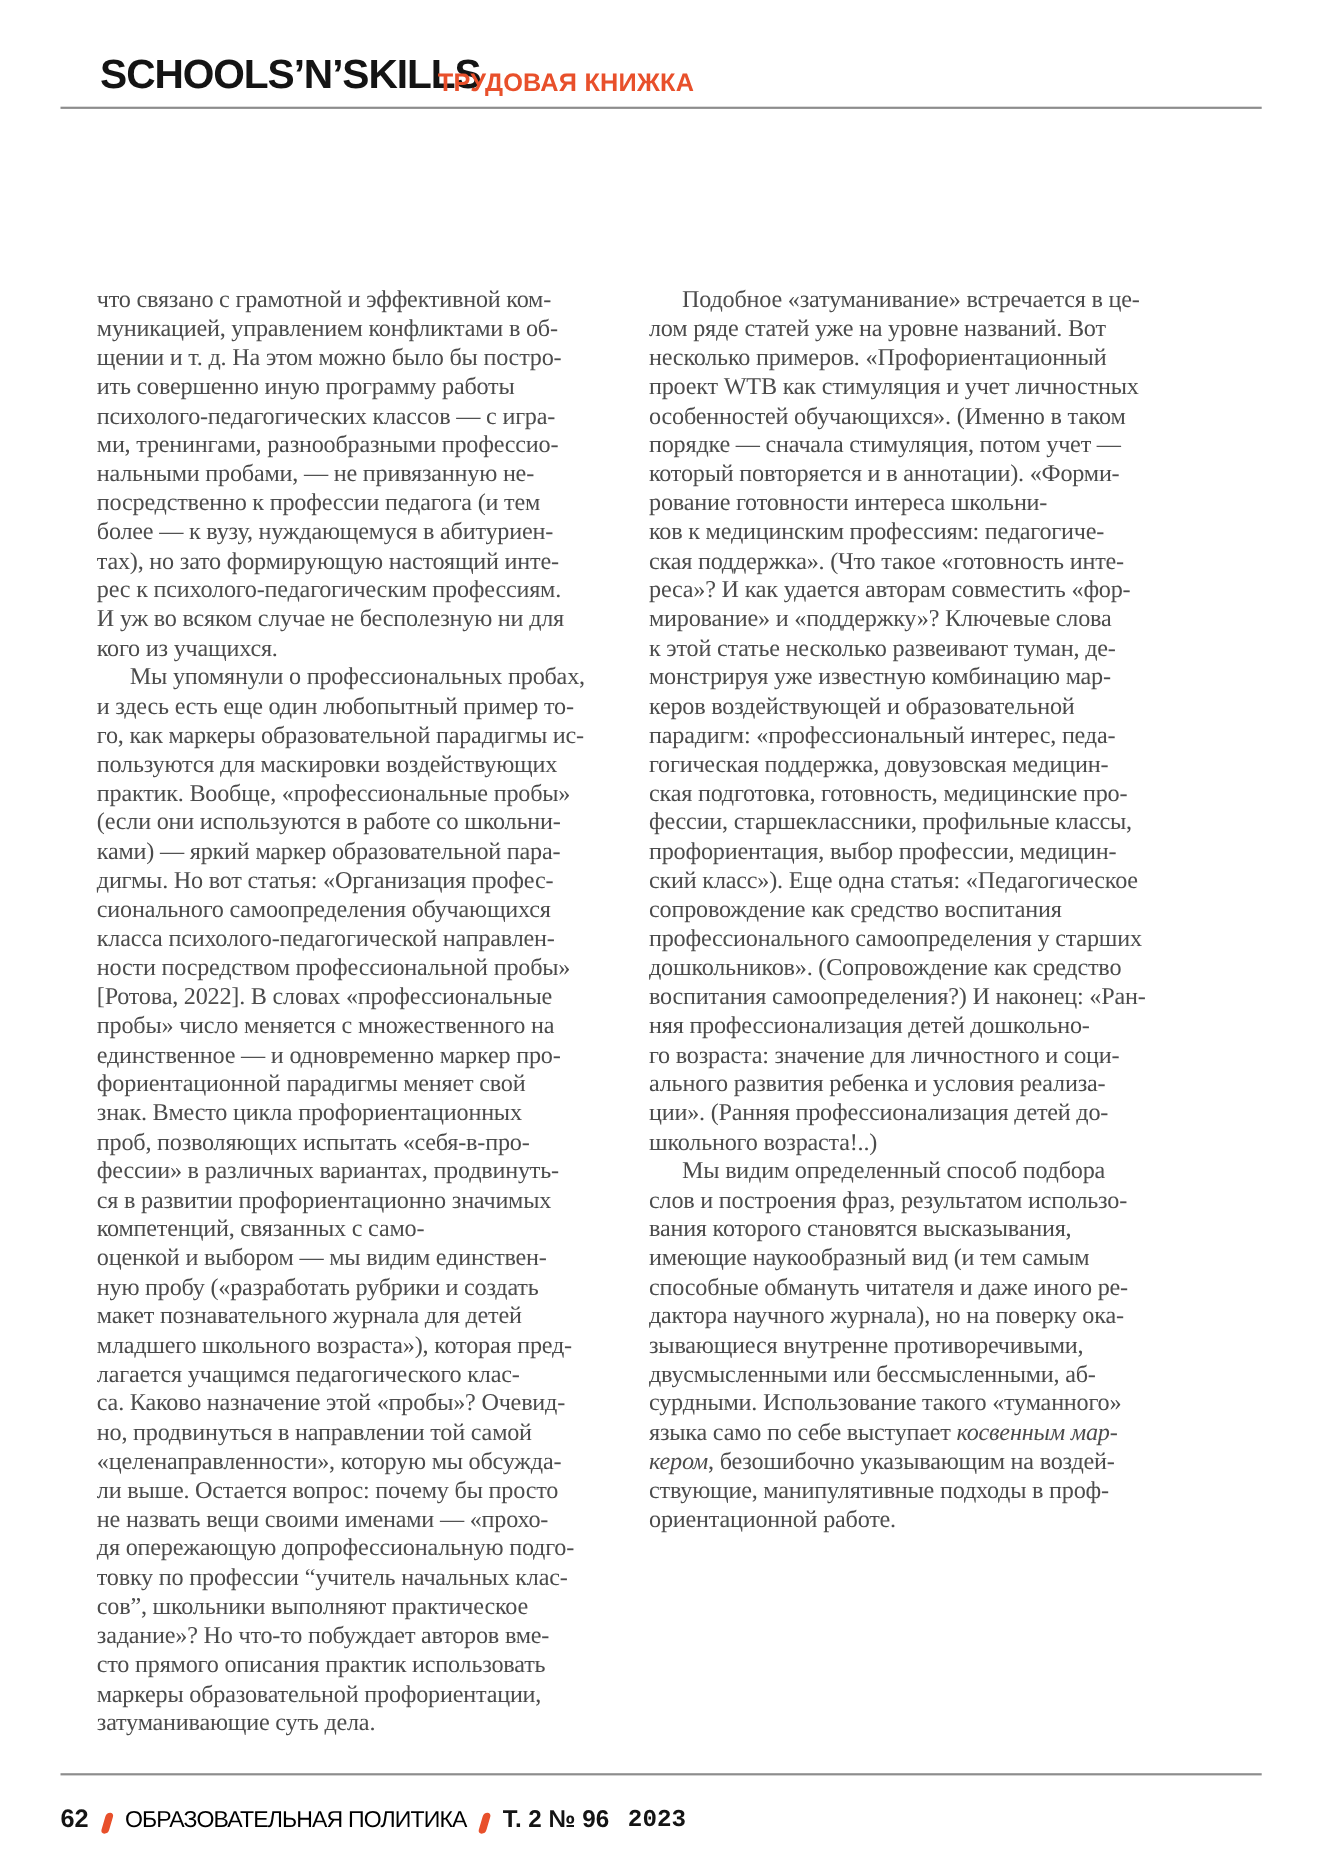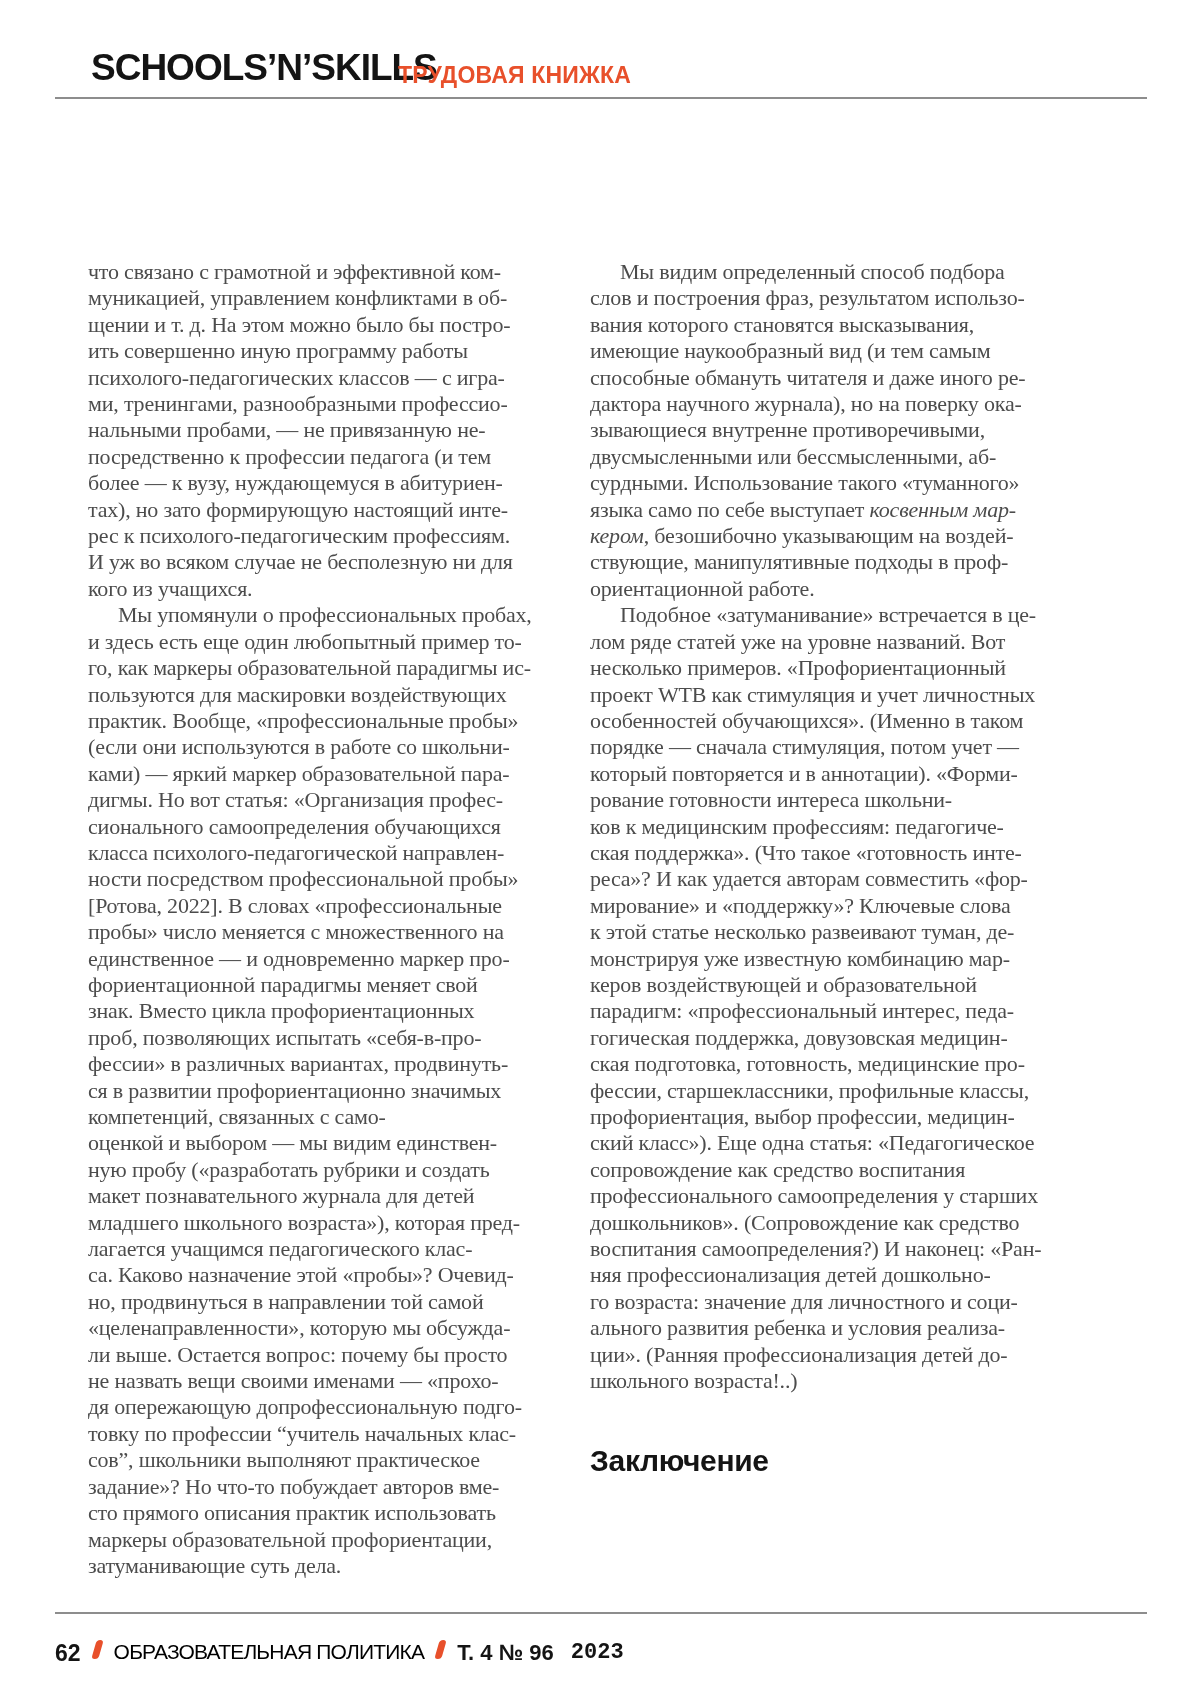--- a/index.html
+++ b/index.html
@@ -42,21 +42,21 @@
   .para.indent{text-indent:30px;}
   .para em{font-style:italic;}
   h2.section{
     font-family:"Liberation Sans", sans-serif;
     font-size:30px;font-weight:800;color:var(--heading);
     letter-spacing:-0.3px;
     margin:49px 0 29px 0;line-height:36px;
   }
   .footer{
     position:absolute;left:55px;top:1640px;
-    display:flex;align-items:flex-start;gap:13px;
+    display:flex;align-items:flex-end;gap:13px;
   }
   .footer .page-num{font-size:23px;font-weight:800;color:var(--heading);}
   .footer .journal{
     font-size:21px;font-weight:400;color:#000000;letter-spacing:-0.8px;
     white-space:nowrap;
   }
   .footer .issue,.footer .year{
     font-size:22px;font-weight:800;color:var(--heading);white-space:nowrap;
   }
   .footer .year{margin-left:4px;font-family:Liberation Mono, monospace;}
@@ -115,33 +115,21 @@
 «целенаправленности», которую мы обсужда-
 ли выше. Остается вопрос: почему бы просто
 не назвать вещи своими именами — «прохо-
 дя опережающую допрофессиональную подго-
 товку по профессии “учитель начальных клас-
 сов”, школьники выполняют практическое
 задание»? Но что-то побуждает авторов вме-
 сто прямого описания практик использовать
 маркеры образовательной профориентации,
 затуманивающие суть дела.</p></div>
-  <div class="col" id="col-right"><p class="para indent">Мы видим определенный способ подбора
-слов и построения фраз, результатом использо-
-вания которого становятся высказывания,
-имеющие наукообразный вид (и тем самым
-способные обмануть читателя и даже иного ре-
-дактора научного журнала), но на поверку ока-
-зывающиеся внутренне противоречивыми,
-двусмысленными или бессмысленными, аб-
-сурдными. Использование такого «туманного»
-языка само по себе выступает <em>косвенным мар-</em>
-<em>кером</em>, безошибочно указывающим на воздей-
-ствующие, манипулятивные подходы в проф-
-ориентационной работе.</p><p class="para indent">Подобное «затуманивание» встречается в це-
+  <div class="col" id="col-right"><p class="para indent">Подобное «затуманивание» встречается в це-
 лом ряде статей уже на уровне названий. Вот
 несколько примеров. «Профориентационный
 проект WTB как стимуляция и учет личностных
 особенностей обучающихся». (Именно в таком
 порядке — сначала стимуляция, потом учет —
 который повторяется и в аннотации). «Форми-
 рование готовности интереса школьни-
 ков к медицинским профессиям: педагогиче-
 ская поддержка». (Что такое «готовность инте-
 реса»? И как удается авторам совместить «фор-
@@ -156,24 +144,36 @@
 профориентация, выбор профессии, медицин-
 ский класс»). Еще одна статья: «Педагогическое
 сопровождение как средство воспитания
 профессионального самоопределения у старших
 дошкольников». (Сопровождение как средство
 воспитания самоопределения?) И наконец: «Ран-
 няя профессионализация детей дошкольно-
 го возраста: значение для личностного и соци-
 ального развития ребенка и условия реализа-
 ции». (Ранняя профессионализация детей до-
-школьного возраста!..)</p><h2 class="section">Заключение</h2></div>
+школьного возраста!..)</p><p class="para indent">Мы видим определенный способ подбора
+слов и построения фраз, результатом использо-
+вания которого становятся высказывания,
+имеющие наукообразный вид (и тем самым
+способные обмануть читателя и даже иного ре-
+дактора научного журнала), но на поверку ока-
+зывающиеся внутренне противоречивыми,
+двусмысленными или бессмысленными, аб-
+сурдными. Использование такого «туманного»
+языка само по себе выступает <em>косвенным мар-</em>
+<em>кером</em>, безошибочно указывающим на воздей-
+ствующие, манипулятивные подходы в проф-
+ориентационной работе.</p></div>
 </div>
 
 <div class="rule footer-rule"></div>
 <div class="footer">
   <span class="page-num">62</span>
   <span class="slash"></span>
   <span class="journal">ОБРАЗОВАТЕЛЬНАЯ ПОЛИТИКА</span>
   <span class="slash"></span>
-  <span class="issue">Т. 4 № 96</span>
+  <span class="issue">Т. 2 № 96</span>
   <span class="year">2023</span>
 </div>
 
 </body></html>

